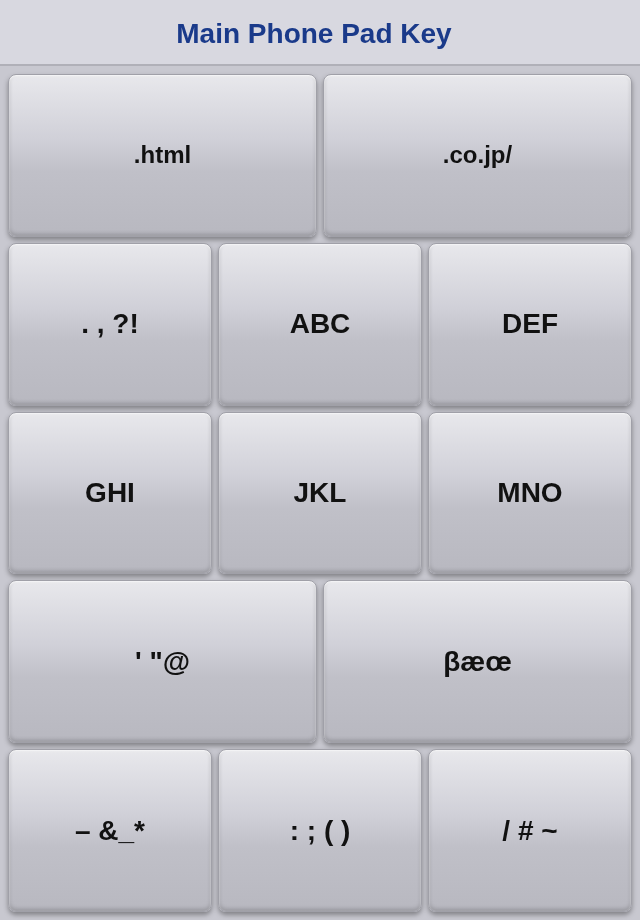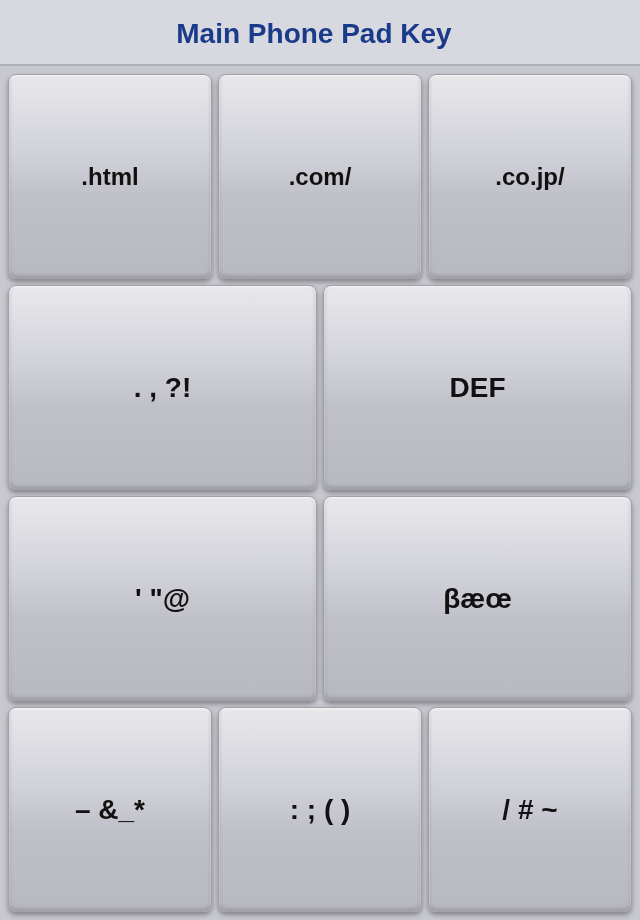--- a/index.html
+++ b/index.html
@@ -70,26 +70,31 @@
     }
   </style>
 </head>
 <body>
 
 <div class="title">Main Phone Pad Key</div>
 
 <div class="keypad" id="keypad-container">
     <div class="key-row top-row">
       <button class="key-btn">.html</button>
-      <button class="key-btn">.com/</button>
       <button class="key-btn">.co.jp/</button>
     </div>
     <div class="key-row">
       <button class="key-btn">. , ?!</button>
+      <button class="key-btn">ABC</button>
       <button class="key-btn">DEF</button>
+    </div>
+    <div class="key-row">
+      <button class="key-btn">GHI</button>
+      <button class="key-btn">JKL</button>
+      <button class="key-btn">MNO</button>
     </div>
     <div class="key-row">
       <button class="key-btn">' "@</button>
       <button class="key-btn">βæœ</button>
     </div>
     <div class="key-row">
       <button class="key-btn">– &amp;_*</button>
       <button class="key-btn">: ; ( )</button>
       <button class="key-btn">/ # ~</button>
     </div>

